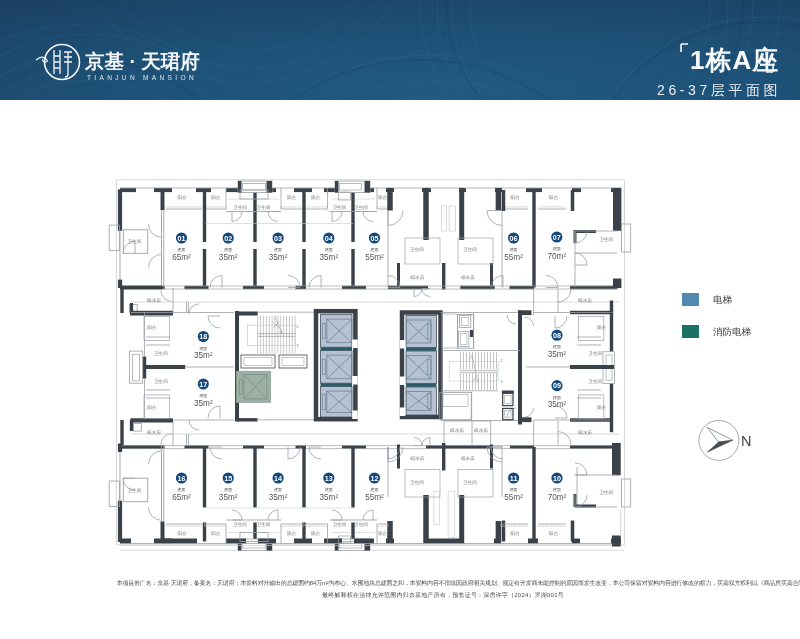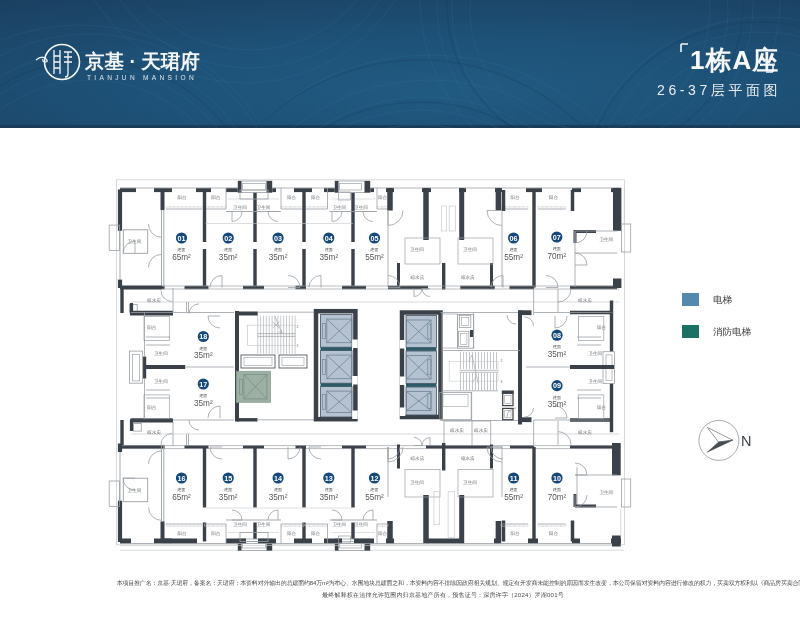--- a/index.html
+++ b/index.html
@@ -1,18 +1,18 @@
 <!DOCTYPE html>
 <html><head>
 <meta charset="utf-8">
 <style>
   html,body{margin:0;padding:0;}
   body{width:800px;height:639px;position:relative;background:#ffffff;overflow:hidden;
        font-family:"Liberation Sans", sans-serif;}
-  #header{position:absolute;left:0;top:0;width:800px;height:128px;overflow:hidden;}
+  #header{position:absolute;left:0;top:0;width:800px;height:100px;overflow:hidden;}
   #plan{position:absolute;left:0;top:128px;width:800px;height:511px;margin-left:36px;}
 </style>
 </head>
 <body>
 
 <div id="header">
 <svg width="800" height="128" viewBox="0 0 800 128">
   <defs>
     <radialGradient id="hg" cx="56%" cy="70%" r="95%">
       <stop offset="0%" stop-color="#215a81"></stop>

